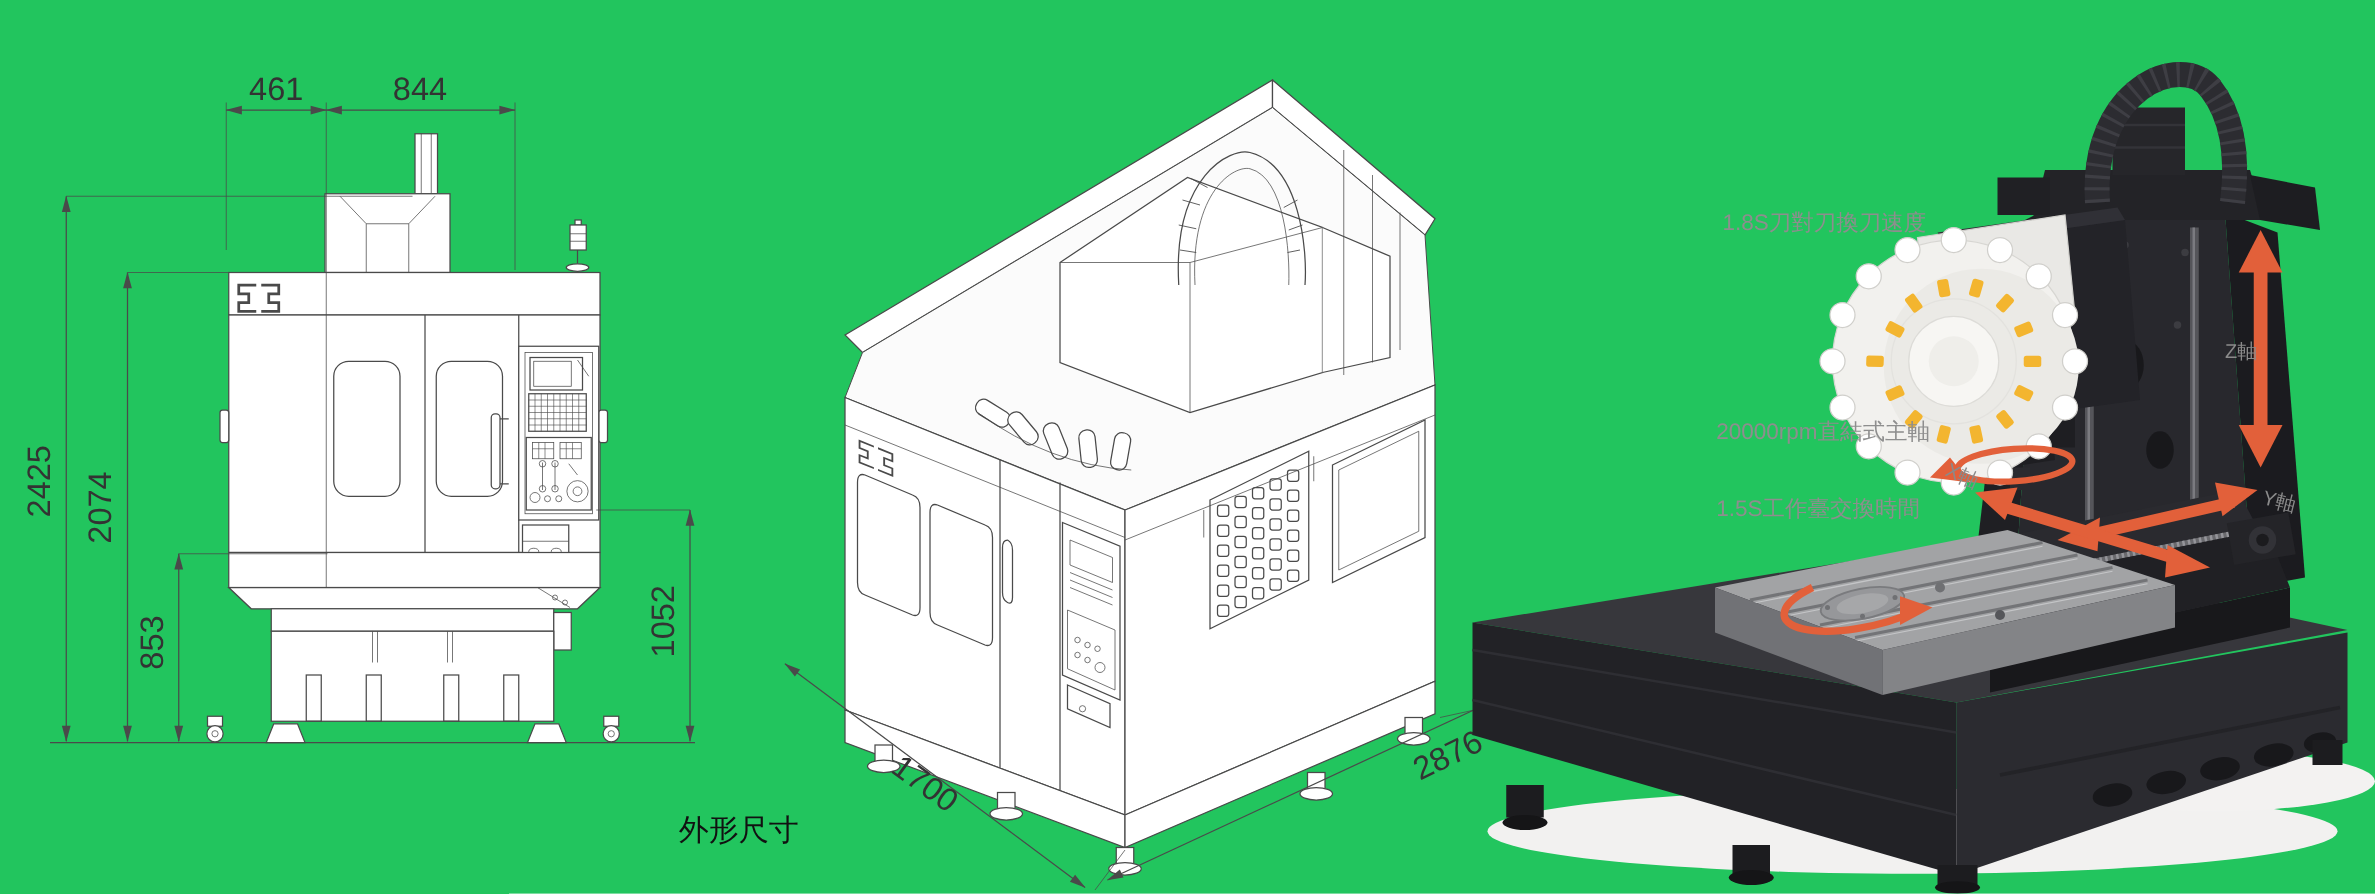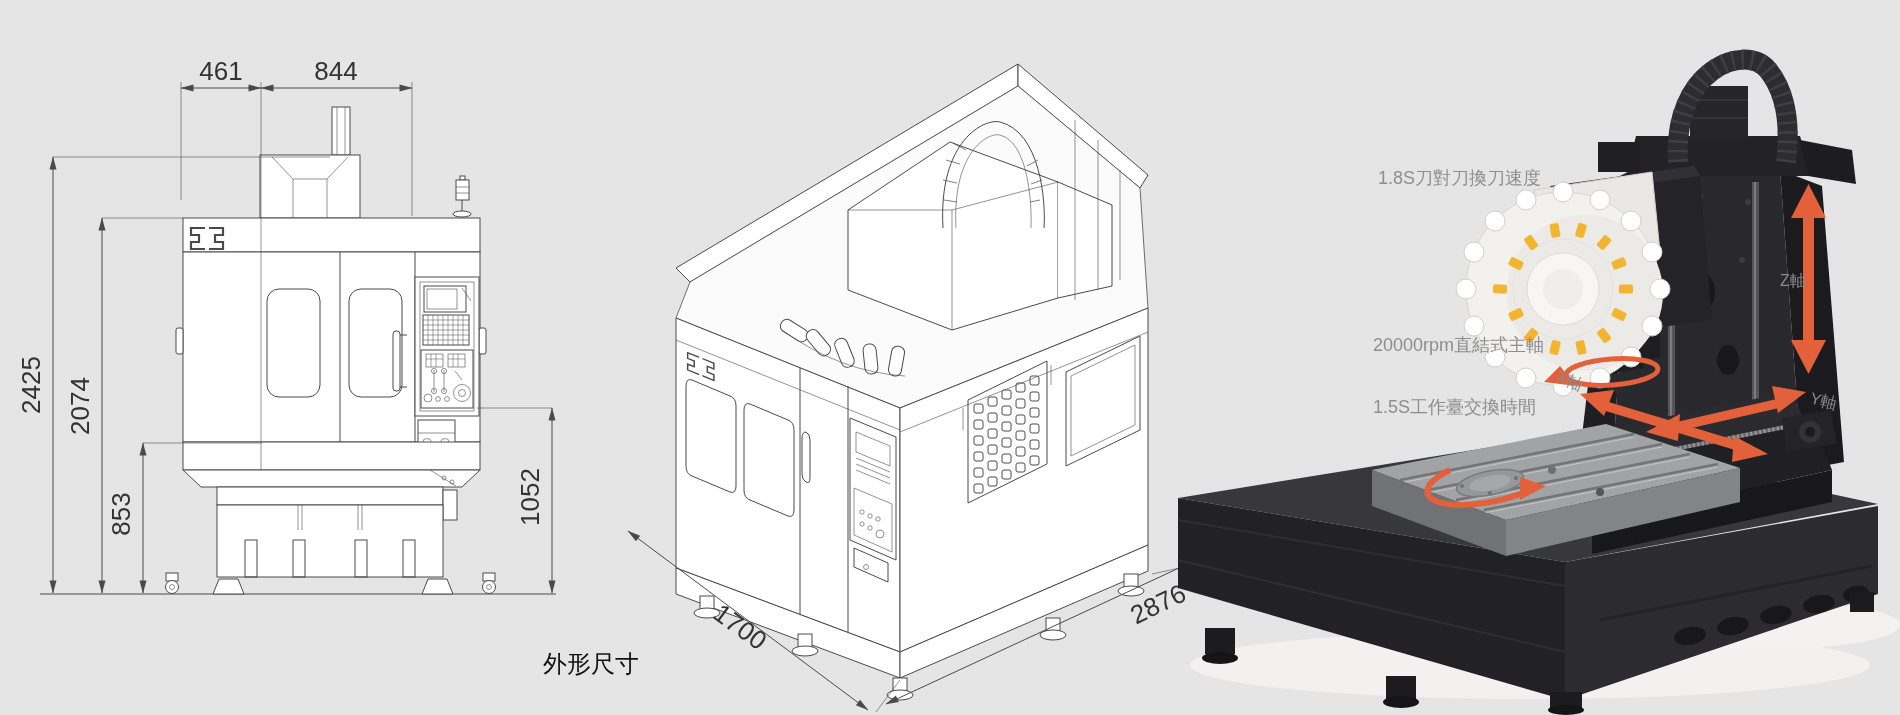--- a/index.html
+++ b/index.html
@@ -1,16 +1,16 @@
 <!DOCTYPE html>
 <html><head>
 <meta charset="utf-8">
 <style>
   html,body{margin:0;padding:0;background:#ffffff;}
-  .stage{position:relative;width:1900px;height:715px;background:#e5e5e5;overflow:hidden;
+  .stage{position:relative;width:1900px;height:715px;background:#22c55e;overflow:hidden;
          font-family:"Liberation Sans",sans-serif;}
   svg{position:absolute;left:0;top:0;}
   text{font-family:"Liberation Sans",sans-serif;}
   .dimtxt{fill:#333333;font-size:26px;}
   .captxt{fill:#111111;font-size:24px;}
   .anntxt{fill:#8e8e8e;font-size:18px;}
   .axtxt{fill:#8a8a8a;font-size:16px;}
   .cad{stroke:#4a4a4a;fill:none;stroke-width:1;}
   .cadw{stroke:#4a4a4a;fill:#ffffff;stroke-width:1;}
   .cadt{stroke:#4a4a4a;fill:none;stroke-width:0.6;}

